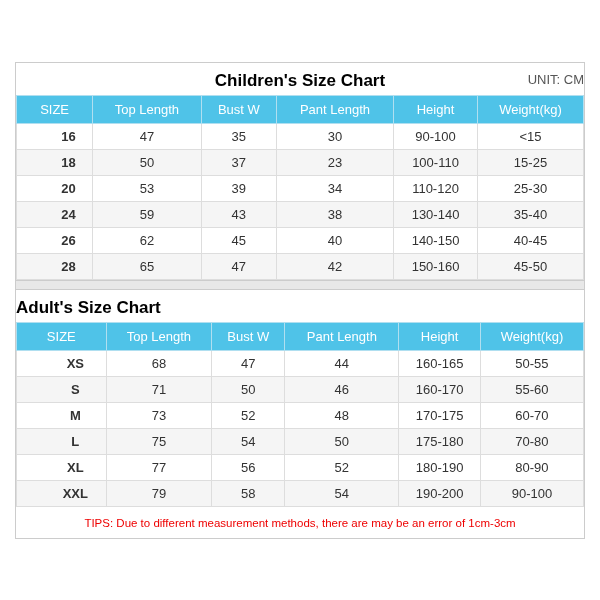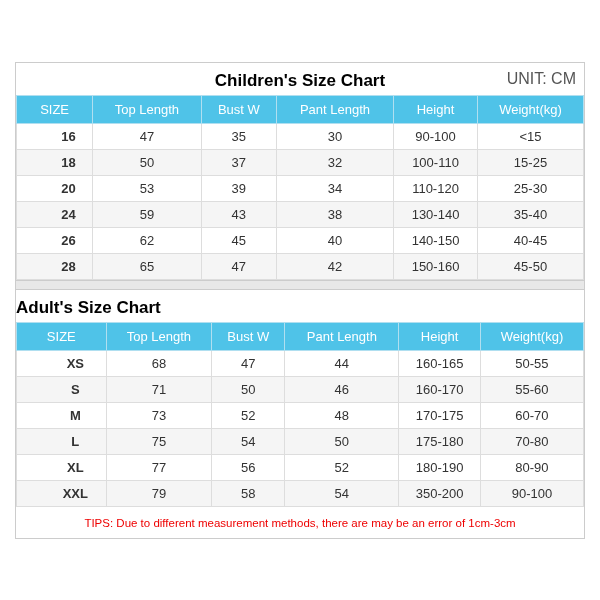--- a/index.html
+++ b/index.html
@@ -24,24 +24,24 @@
       padding: 8px 0 4px 0;
       position: relative;
     }
     .section-title {
       font-size: 17px;
       font-weight: bold;
       color: #000;
     }
     .unit-label {
       position: absolute;
-      right: 8px;
+      right: 0;
       top: 50%;
       transform: translateY(-50%);
-      font-size: 16px;
+      font-size: 13px;
       color: #555;
       text-align: center;
     }
     table {
       width: 100%;
       border-collapse: collapse;
     }
     thead tr th {
       background: #4fc3e8;
       color: #fff;
@@ -119,21 +119,21 @@
           <td>47</td>
           <td>35</td>
           <td>30</td>
           <td>90-100</td>
           <td>&lt;15</td>
         </tr>
         <tr>
           <td class="size-col">18</td>
           <td>50</td>
           <td>37</td>
-          <td>32</td>
+          <td>23</td>
           <td>100-110</td>
           <td>15-25</td>
         </tr>
         <tr>
           <td class="size-col">20</td>
           <td>53</td>
           <td>39</td>
           <td>34</td>
           <td>110-120</td>
           <td>25-30</td>
@@ -220,21 +220,21 @@
           <td>56</td>
           <td>52</td>
           <td>180-190</td>
           <td>80-90</td>
         </tr>
         <tr>
           <td class="size-col">XXL</td>
           <td>79</td>
           <td>58</td>
           <td>54</td>
-          <td>350-200</td>
+          <td>190-200</td>
           <td>90-100</td>
         </tr>
       </tbody>
   </table>
 
   <div class="tips-row">
     <span class="tips-text">TIPS: Due to different measurement methods, there are may be an error of 1cm-3cm</span>
   </div>
 </div>
 

